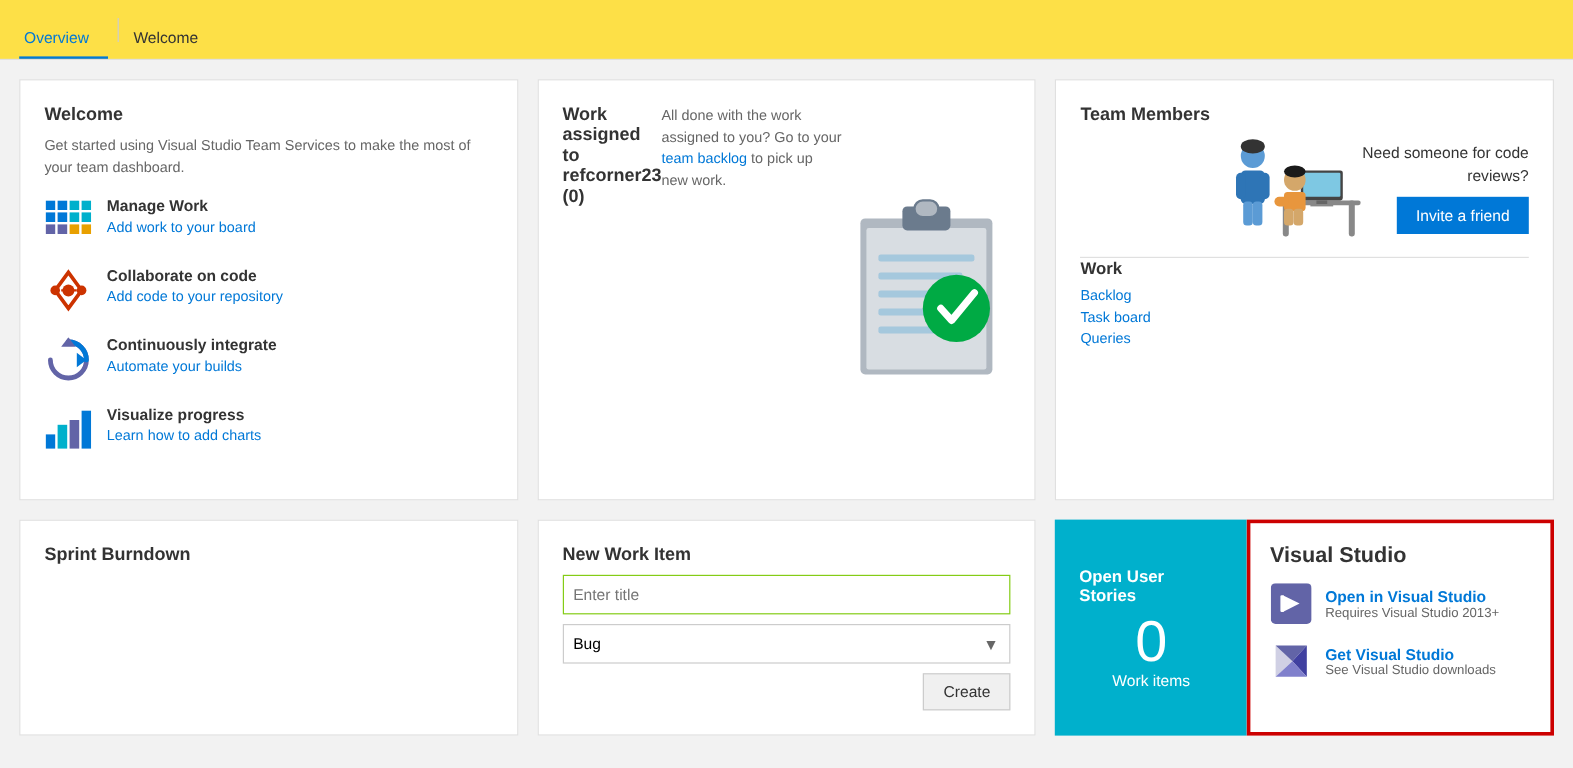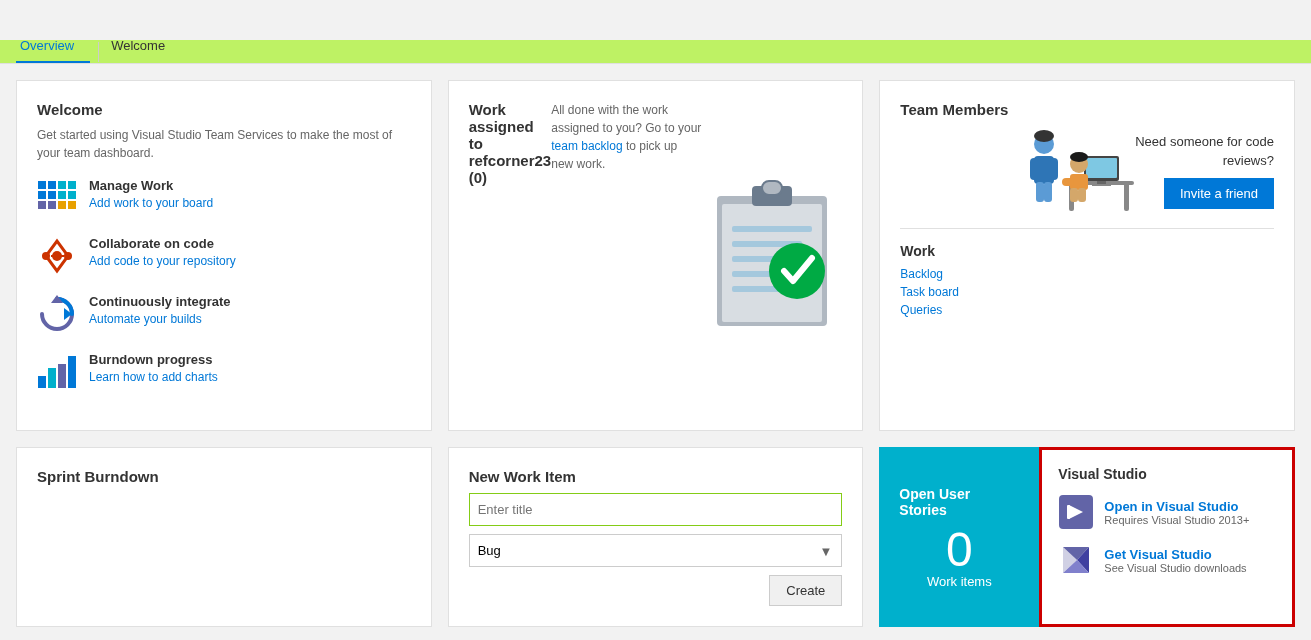--- a/index.html
+++ b/index.html
@@ -1,26 +1,25 @@
 <!DOCTYPE html>
 <html><head>
   <meta charset="utf-8">
   <style>
     * { box-sizing: border-box; margin: 0; padding: 0; }
     body { font-family: 'Segoe UI', Arial, sans-serif; background: #f2f2f2; font-size: 13px; color: #333; }
 
     
     .top-nav {
-      background: #bef264;
+      background: #fde047;
       border-bottom: 1px solid #e0e0e0;
       display: flex;
       align-items: flex-end;
       padding: 0 16px;
-      height: 24px;
-      margin-top: 40px;
+      height: 50px;
     }
     .nav-tab {
       padding: 8px 16px 8px 4px;
       cursor: pointer;
       font-size: 13px;
       color: #333;
       border-bottom: 2px solid transparent;
       margin-right: 8px;
       text-decoration: none;
     }
@@ -292,21 +291,21 @@
     .visual-studio-section {
       background: #fff;
       flex: 1;
       border: 3px solid #cc0000;
       padding: 16px;
       display: flex;
       flex-direction: column;
     }
 
     .vs-title {
-      font-size: 14px;
+      font-size: 18px;
       font-weight: 600;
       color: #333;
       margin-bottom: 12px;
     }
 
     .vs-item {
       display: flex;
       align-items: center;
       margin-bottom: 12px;
     }
@@ -412,21 +411,21 @@
     <div class="feature-item">
       <div class="feature-icon">
         <svg width="38" height="32" viewBox="0 0 38 32">
           <rect x="0" y="20" width="8" height="12" fill="#0078d7"></rect>
           <rect x="10" y="12" width="8" height="20" fill="#00b0cc"></rect>
           <rect x="20" y="8" width="8" height="24" fill="#6264a7"></rect>
           <rect x="30" y="0" width="8" height="32" fill="#0078d7"></rect>
         </svg>
       </div>
       <div class="feature-text">
-        <div class="feature-title">Burndown progress</div>
+        <div class="feature-title">Visualize progress</div>
         <a class="feature-link">Learn how to add charts</a>
       </div>
     </div>
   </div>
 
   <div class="card" style="grid-column:2; grid-row:1; display:flex; flex-direction:row;">
     <div class="card-title">Work assigned to refcorner23 (0)</div>
     <div class="work-description">
       <span>All done with the work assigned to you? Go to your</span>
       <a style="color:#0078d7;text-decoration:none;margin-left:40px;"> <span>team backlog</span></a>
@@ -484,21 +483,21 @@
         <rect x="64" y="62" width="8" height="14" rx="3" fill="#d4a76a"></rect>
 
         <ellipse cx="65" cy="31" rx="9" ry="5" fill="#1a1a1a"></ellipse>
       </svg>
       <div style="display:flex; flex-direction:column; align-items:flex-end; gap:8px;">
         <div class="team-need-text">Need someone for code reviews?</div>
         <button class="invite-btn">Invite a friend</button>
       </div>
     </div>
 
-    <div style="border-top: 1px solid #e0e0e0; padding-top: 14px; margin-top: 8px;">
+    <div style="border-top: 1px solid #e0e0e0; margin-top: 8px;">
       <div class="work-links-title">Work</div>
       <a class="work-link">Backlog</a>
       <a class="work-link">Task board</a>
       <a class="work-link">Queries</a>
     </div>
   </div>
 
   <div class="card sprint-card">
     <div class="card-title">Sprint Burndown</div>
   </div>

